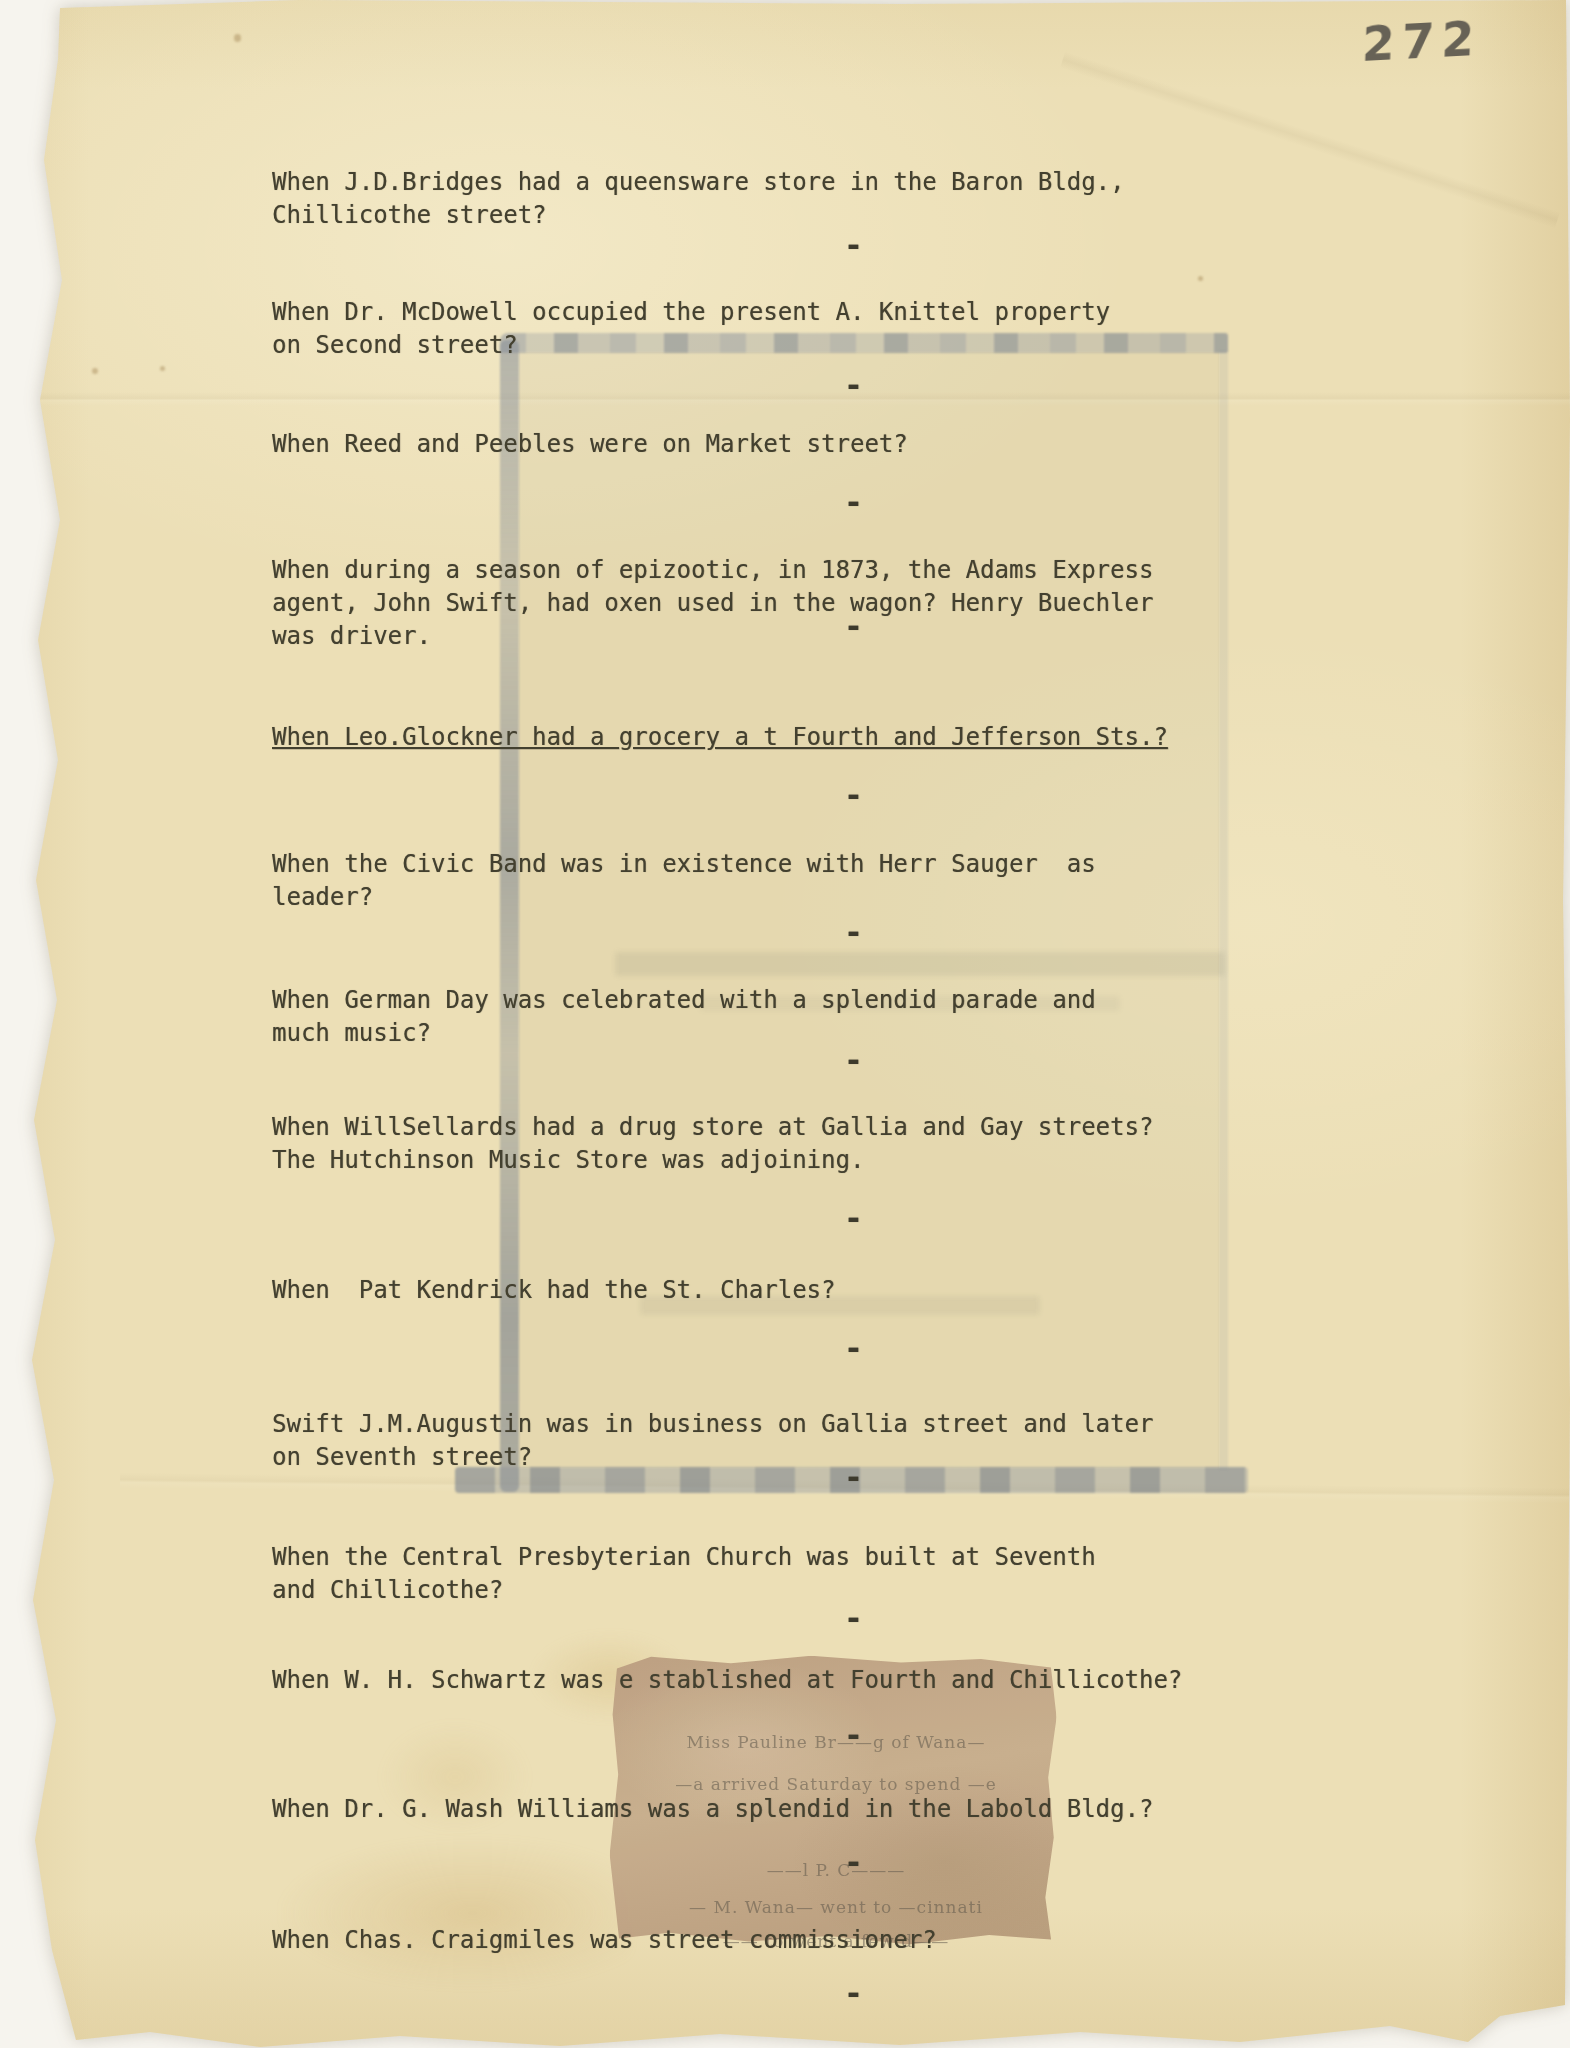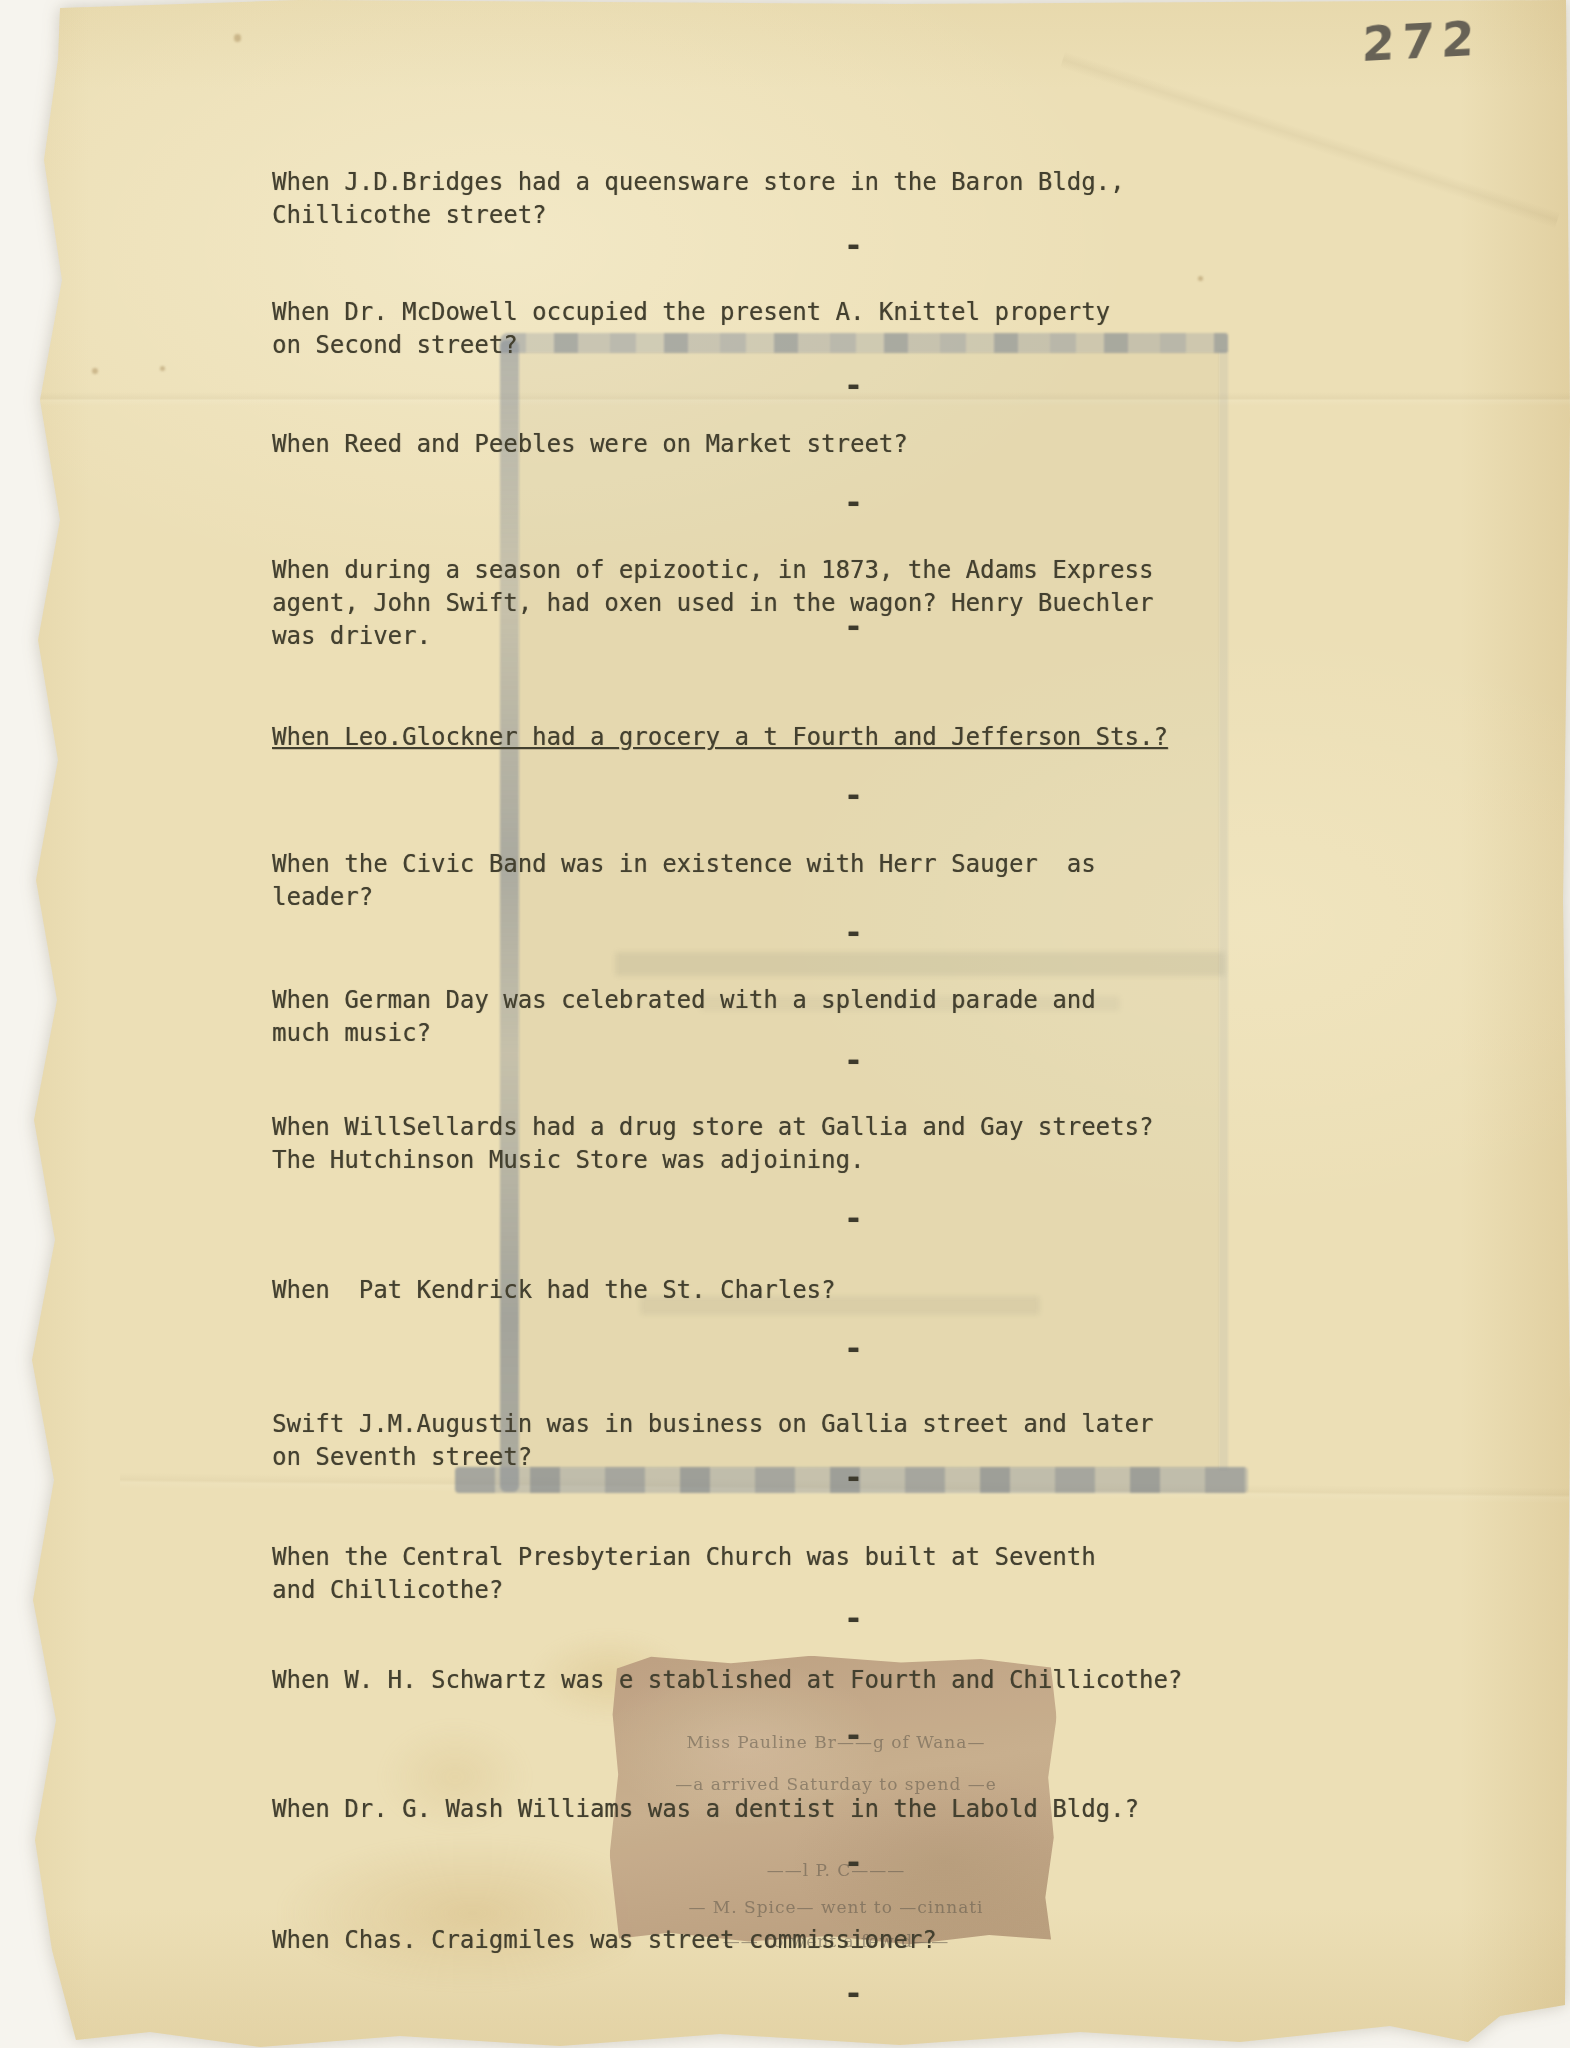--- a/index.html
+++ b/index.html
@@ -118,21 +118,21 @@
       <div class="smudge" style="left:640px;top:1296px;width:400px;height:19px;opacity:.8;"></div>
 
       <div class="stain s1"></div>
       <div class="stain s2"></div>
       <div class="stain s3"></div>
       <div class="clipping"></div>
       <div id="ghost-lines">
           <div class="ghost-line" style="top: 1732px;">Miss Pauline Br——g of Wana—</div>
           <div class="ghost-line" style="top: 1774px;">—a arrived Saturday to spend —e</div>
           <div class="ghost-line" style="top: 1860px;">——l P. C———</div>
-          <div class="ghost-line" style="top: 1897px;">— M. Spice— went to —cinnati</div>
+          <div class="ghost-line" style="top: 1897px;">— M. Wana— went to —cinnati</div>
           <div class="ghost-line" style="top: 1931px;">—— to went a few d——</div>
         </div>
 
       <div id="typed-questions">
           <div class="typed" style="left: 272px; top: 166px;">When J.D.Bridges had a queensware store in the Baron Bldg.,
 Chillicothe street?</div>
           <div class="dash" style="top: 229px;">-</div>
           <div class="typed" style="left: 272px; top: 296px;">When Dr. McDowell occupied the present A. Knittel property
 on Second street?</div>
           <div class="dash" style="top: 369px;">-</div>
@@ -156,21 +156,21 @@
           <div class="typed" style="left: 272px; top: 1274px;">When  Pat Kendrick had the St. Charles?</div>
           <div class="dash" style="top: 1332px;">-</div>
           <div class="typed" style="left: 272px; top: 1408px;">Swift J.M.Augustin was in business on Gallia street and later
 on Seventh street?</div>
           <div class="dash" style="top: 1461px;">-</div>
           <div class="typed" style="left: 272px; top: 1541px;">When the Central Presbyterian Church was built at Seventh
 and Chillicothe?</div>
           <div class="dash" style="top: 1602px;">-</div>
           <div class="typed" style="left: 272px; top: 1664px;">When W. H. Schwartz was e stablished at Fourth and Chillicothe?</div>
           <div class="dash" style="top: 1719px;">-</div>
-          <div class="typed" style="left: 272px; top: 1793px;">When Dr. G. Wash Williams was a dentist in the Labold Bldg.?</div>
+          <div class="typed" style="left: 272px; top: 1793px;">When Dr. G. Wash Williams was a splendid in the Labold Bldg.?</div>
           <div class="dash" style="top: 1846px;">-</div>
           <div class="typed" style="left: 272px; top: 1924px;">When Chas. Craigmiles was street commissioner?</div>
           <div class="dash" style="top: 1977px;">-</div>
         </div>
 
       <div class="pencil-number">272</div>
     </div>
   </div>
 </div>
 

